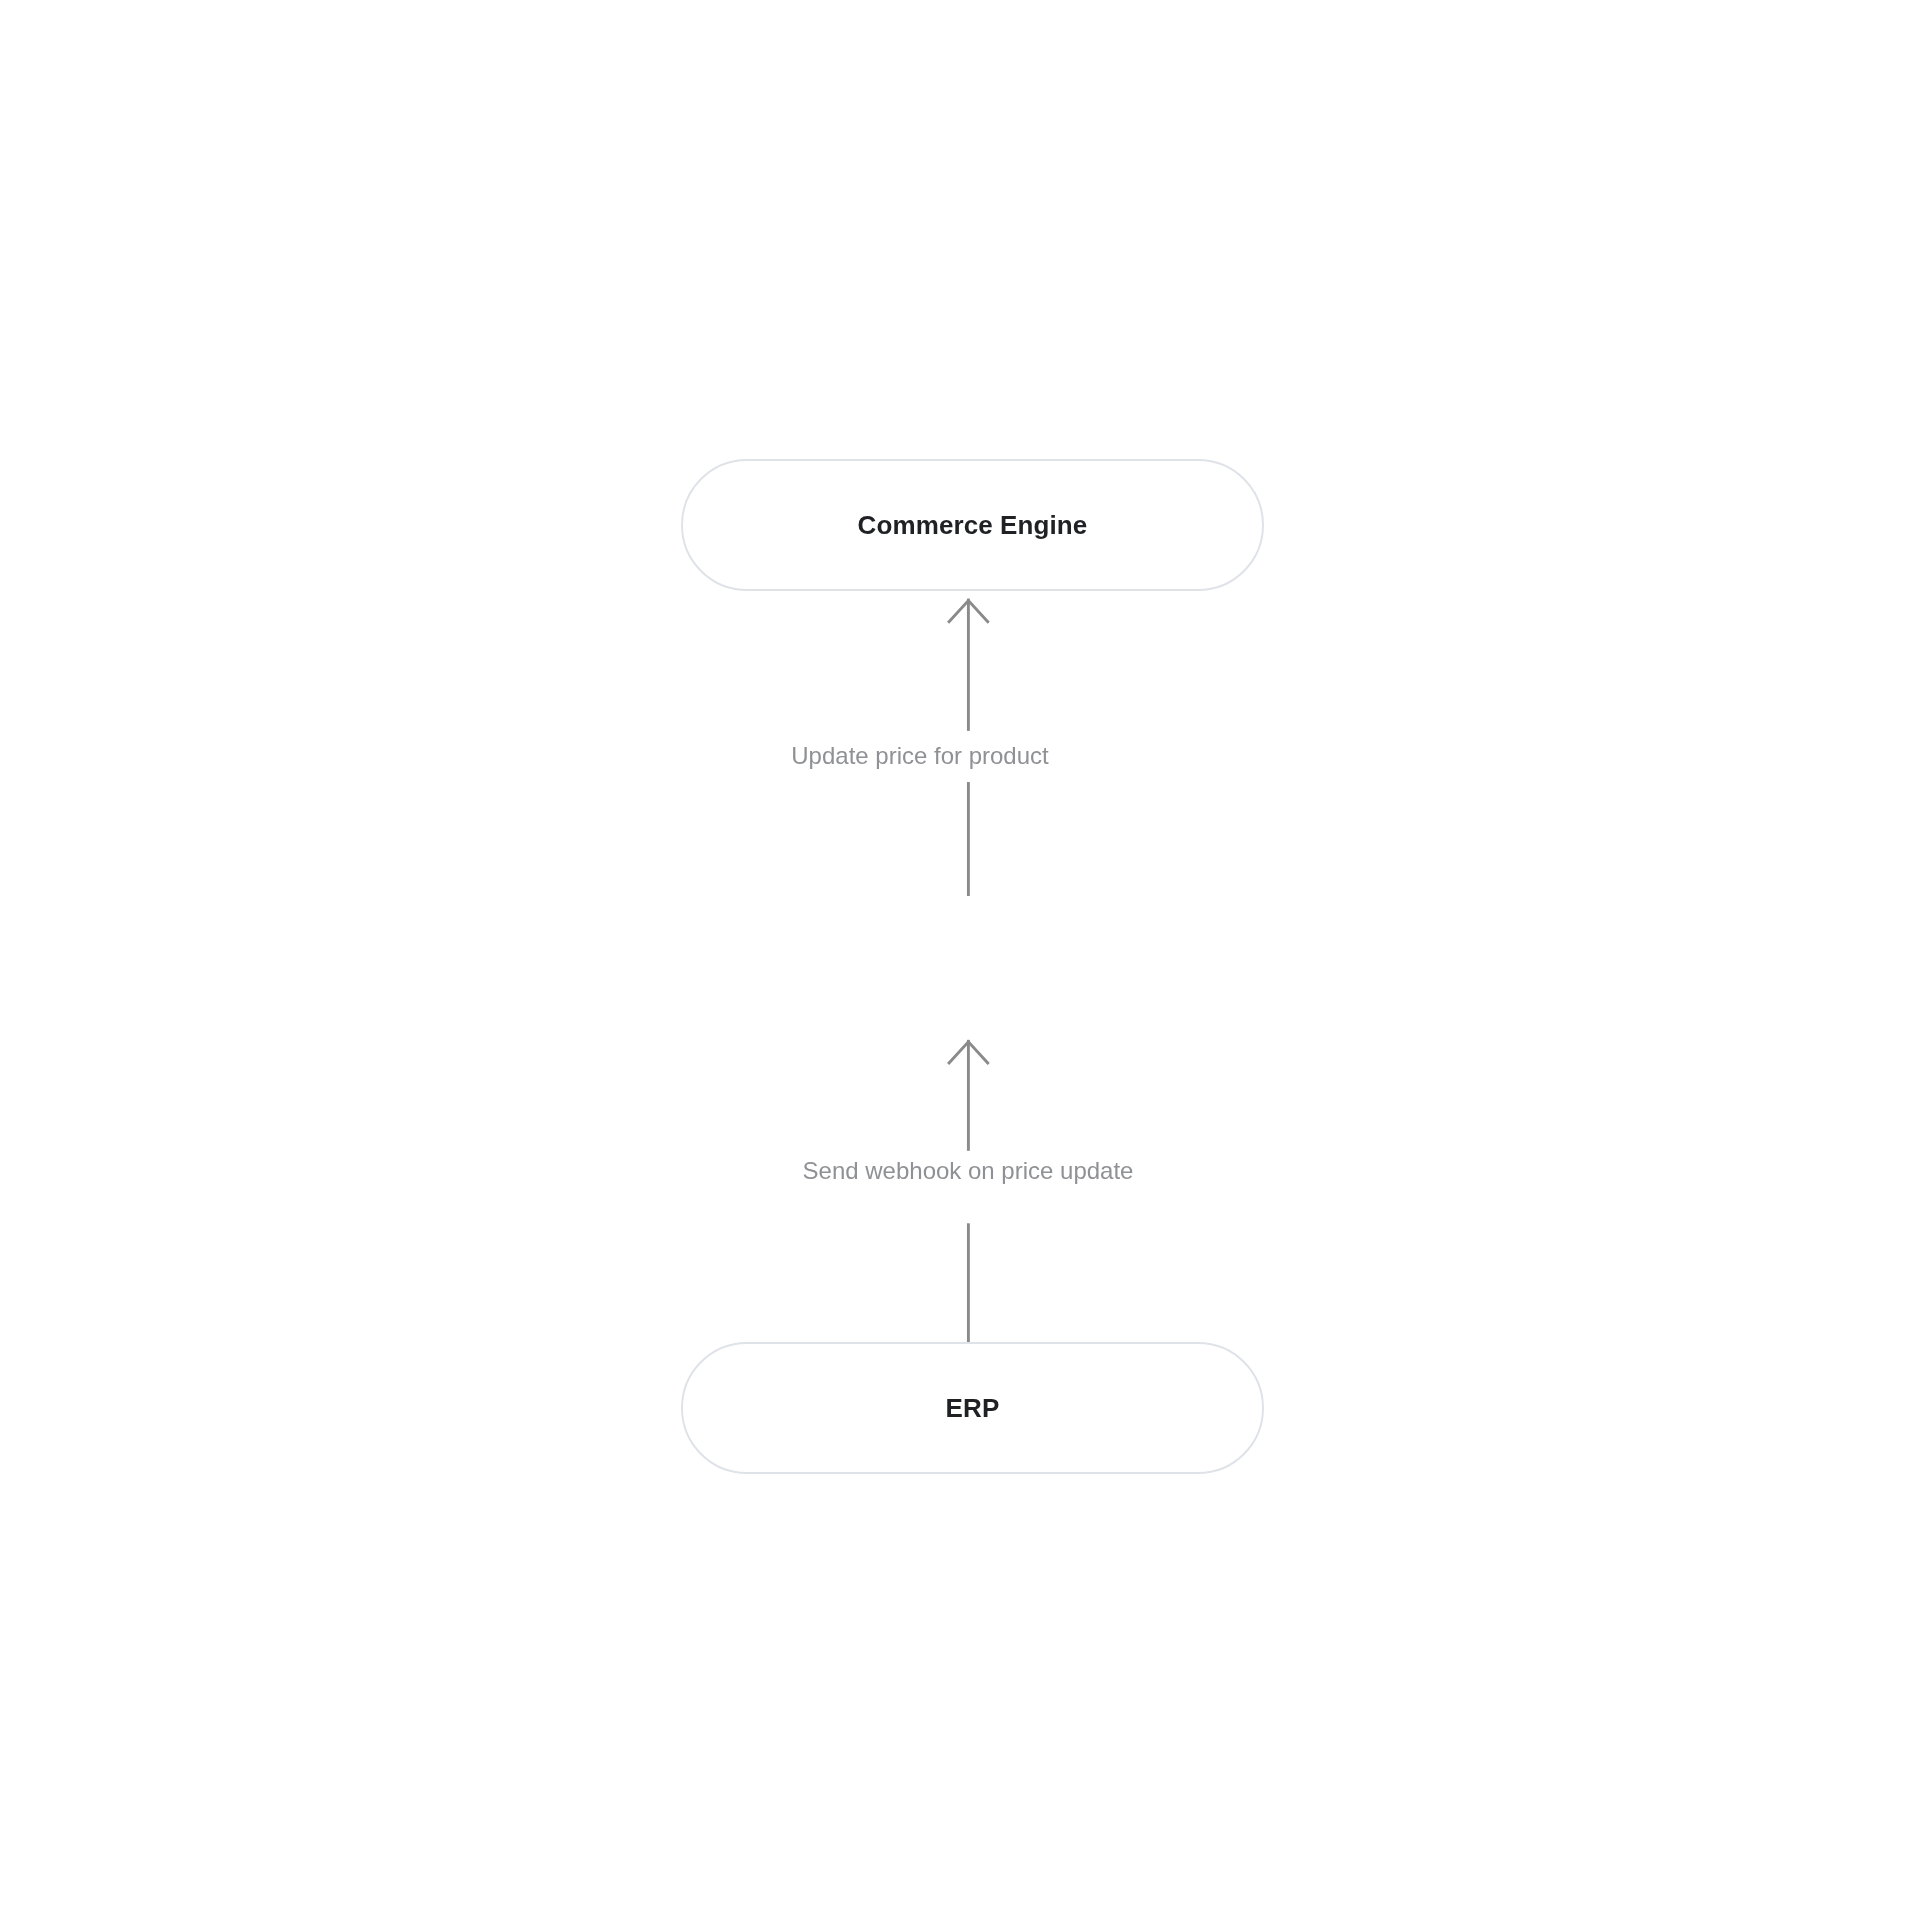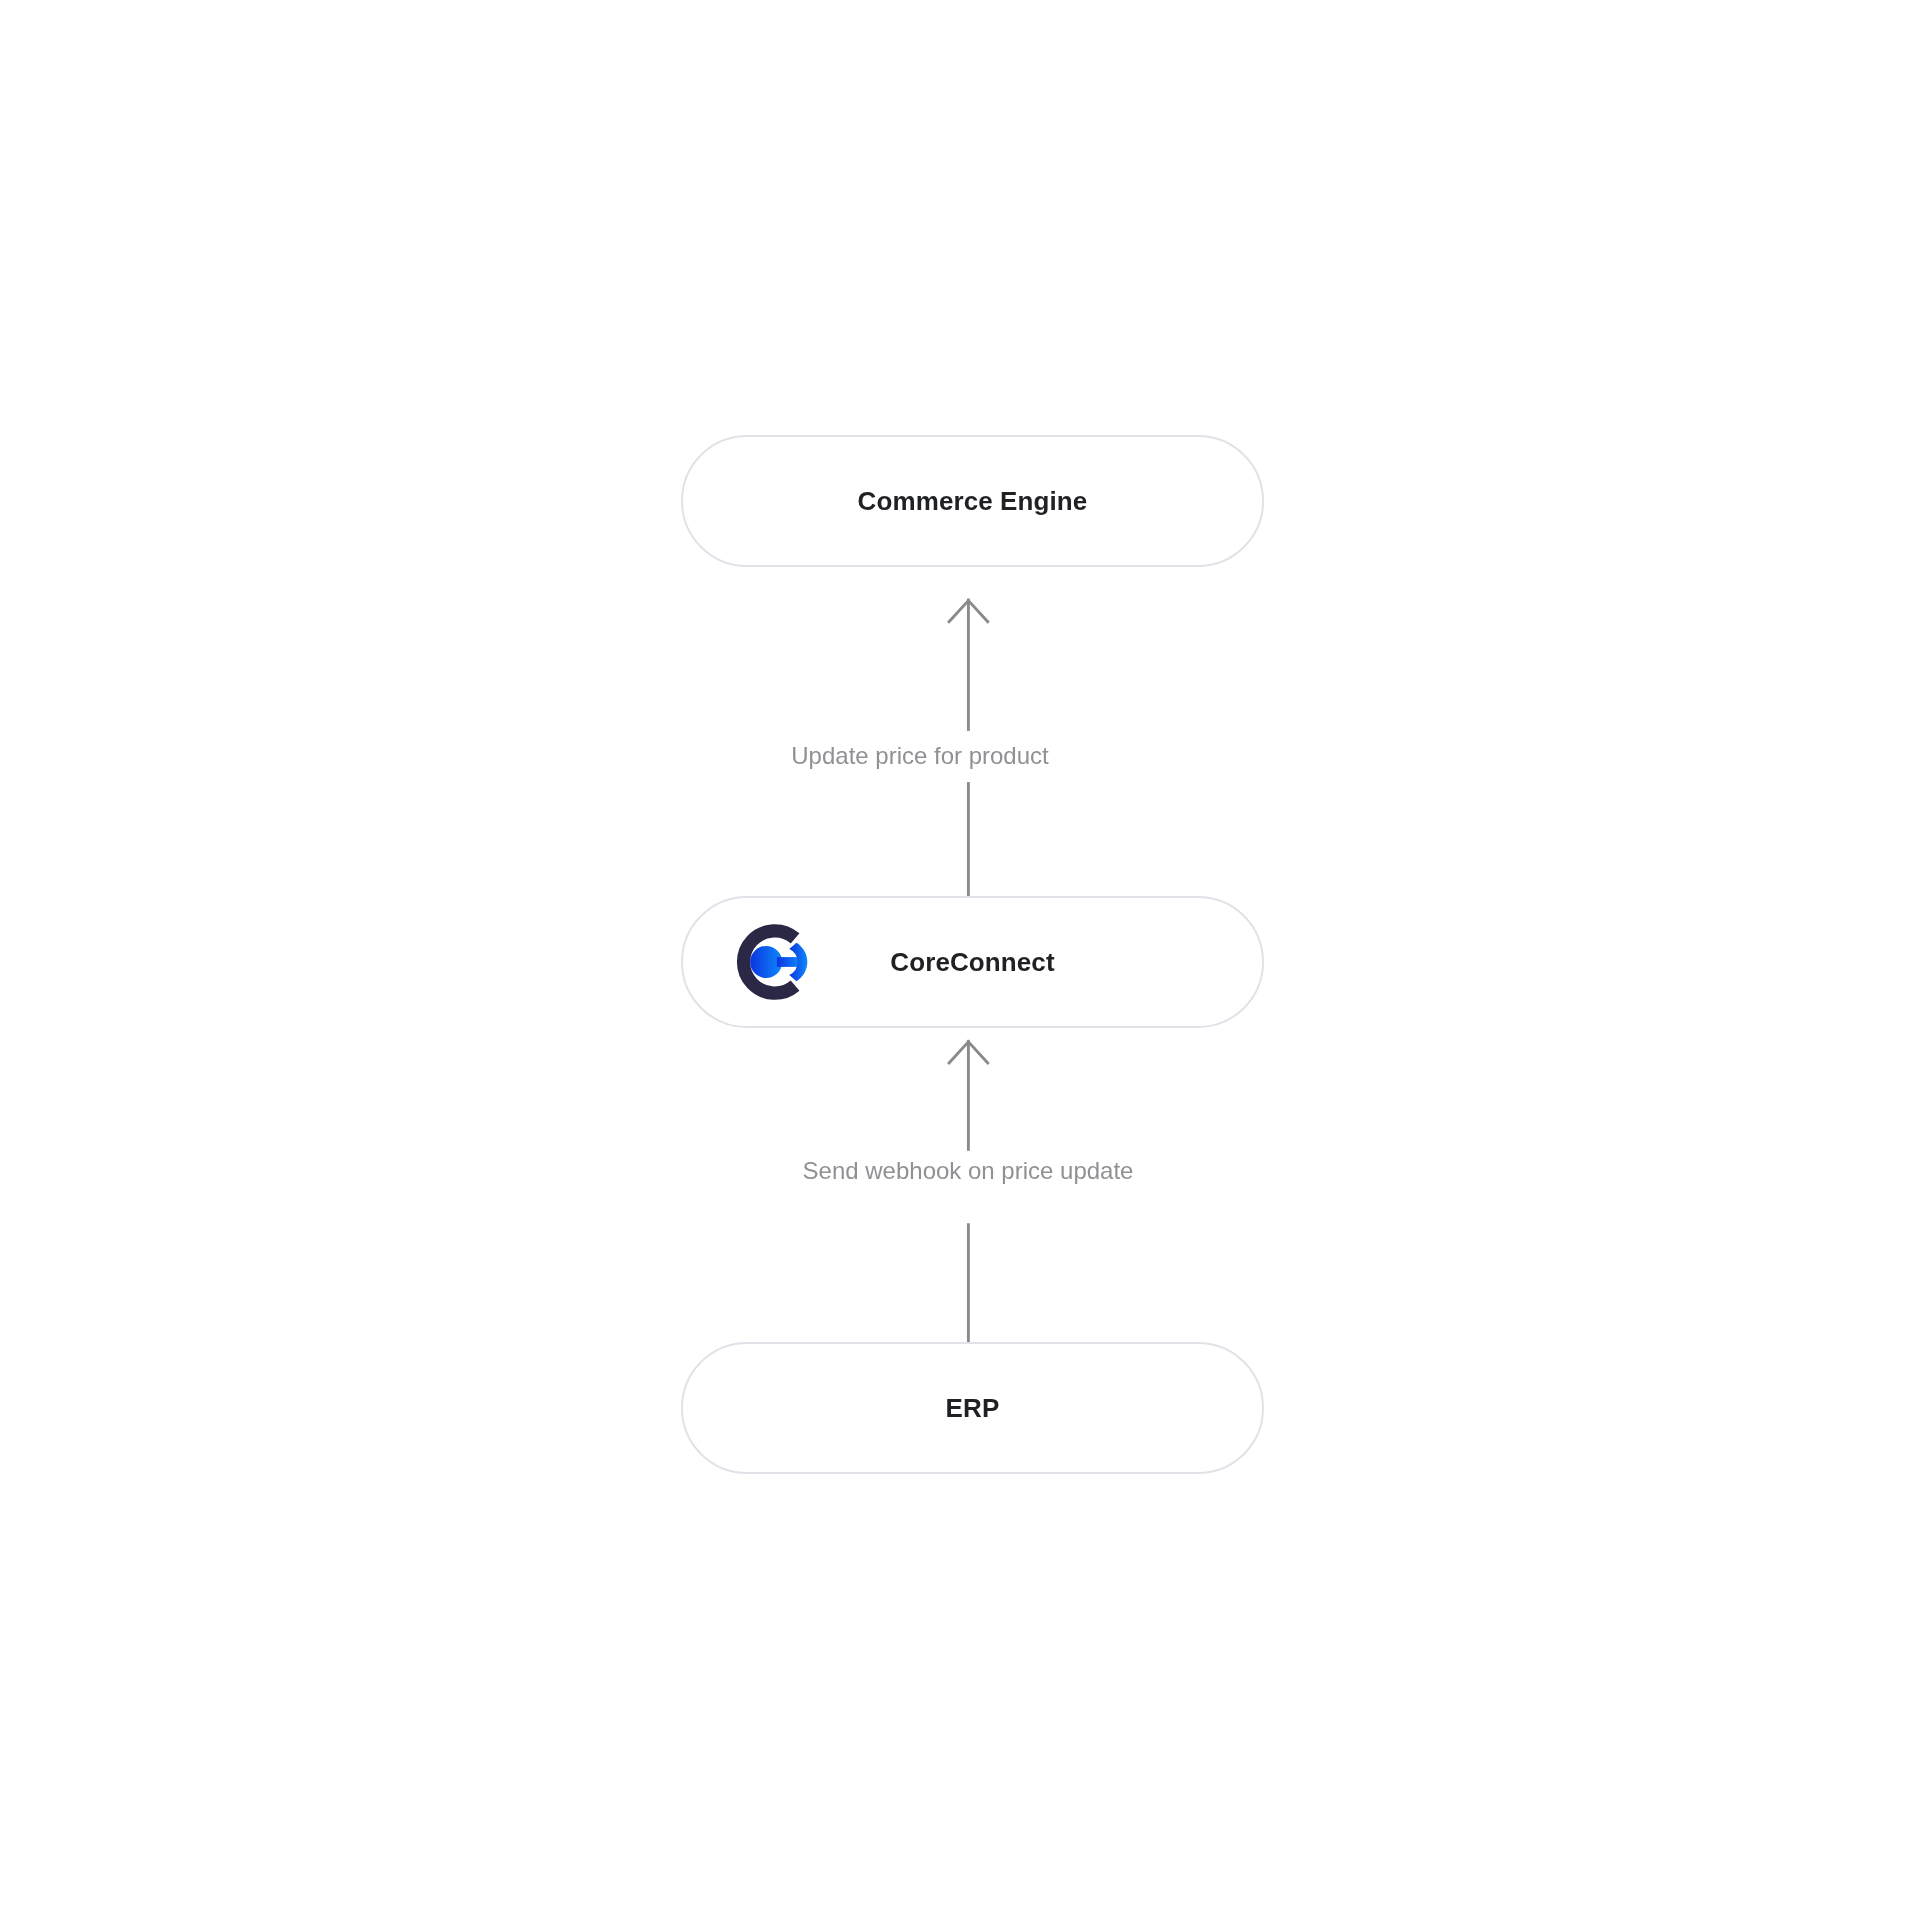--- a/index.html
+++ b/index.html
@@ -38,21 +38,21 @@
   }
   .node-label {
     font-size: 26px;
     font-weight: bold;
     color: #1f2124;
     letter-spacing: 0.1px;
     line-height: 1;
     white-space: nowrap;
   }
 
-  #node-commerce-engine { top: 435px; }
+  #node-commerce-engine { top: 459px; }
   #node-coreconnect     { top: 896px; }
   #node-erp             { top: 1342px; }
 
   
   #node-coreconnect { justify-content: center; }
   .node-logo {
     position: absolute;
     left: 44px;
     top: 50%;
     transform: translateY(-50%);
@@ -124,39 +124,19 @@
   </svg>
 
   <div class="edge-label" id="edge-label-upper">Update price for product</div>
 
   <div class="edge-label" id="edge-label-lower">Send webhook on price update</div>
 
   <div class="node" id="node-commerce-engine">
     <span class="node-label">Commerce Engine</span>
   </div>
 
-  <div class="node" id="node-coreconnect">
-    <svg class="node-logo" viewBox="0 0 100 100" width="89" height="89">
-      <defs>
-        <linearGradient id="cc-blue-grad" x1="0" y1="0.5" x2="1" y2="0.5">
-          <stop offset="0%" stop-color="#0a35e0"></stop>
-          <stop offset="55%" stop-color="#0d62ef"></stop>
-          <stop offset="100%" stop-color="#0d8bfa"></stop>
-        </linearGradient>
-      </defs>
-
-      <path d="M 76.5 23.5 A 35 35 0 1 0 76.5 76.5" fill="none" stroke="#2a2844" stroke-width="15" stroke-linecap="butt"></path>
-
-      <circle cx="44" cy="50" r="18" fill="url(#cc-blue-grad)"></circle>
-
-      <rect x="56" y="44.5" width="26" height="11" fill="url(#cc-blue-grad)"></rect>
-
-      <path d="M 78 28.5 A 25 25 0 0 1 78 71.5 L 70 64.5 A 16 16 0 0 0 70 35.5 Z" fill="url(#cc-blue-grad)"></path>
-    </svg>
-    <span class="node-label">CoreConnect</span>
-  </div>
 
   <div class="node" id="node-erp">
     <span class="node-label">ERP</span>
   </div>
 
 </div>
 
 
 </body></html>

